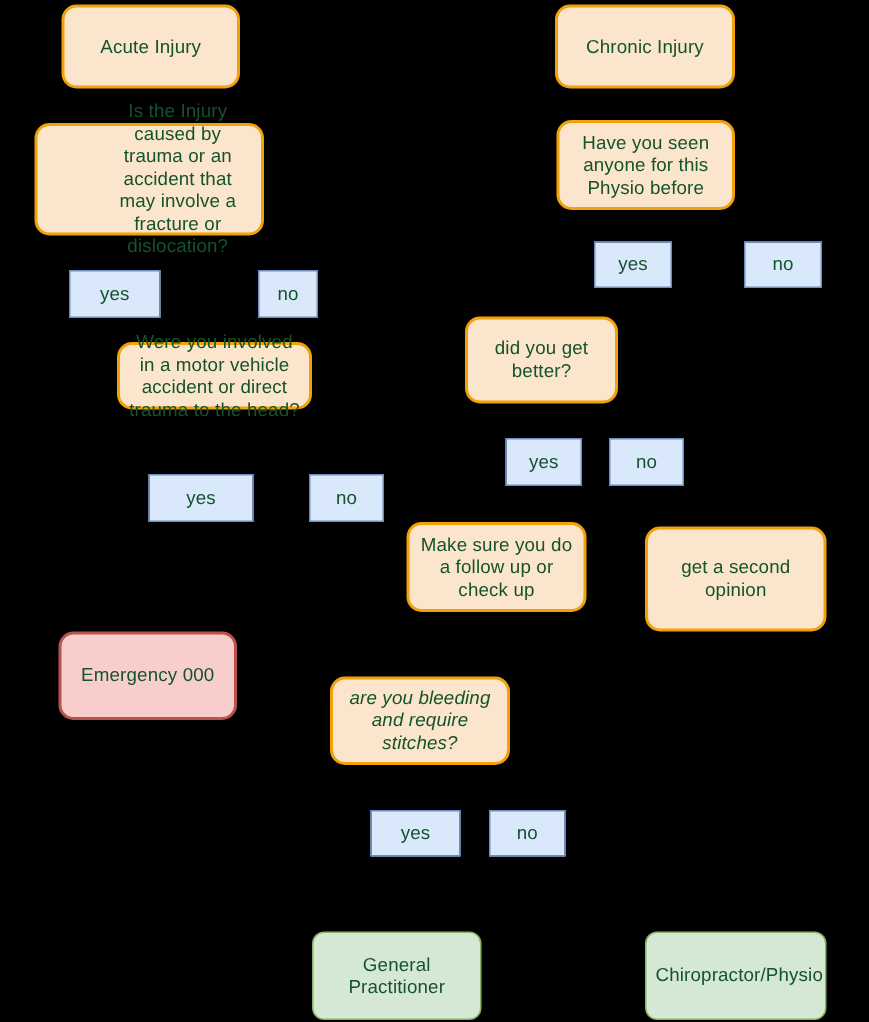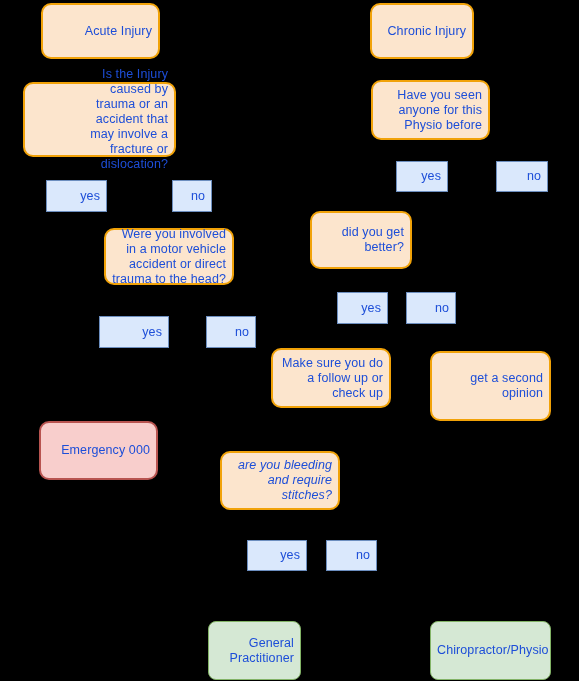--- a/index.html
+++ b/index.html
@@ -17,22 +17,22 @@
     height: 681px;
     background: #000000;
     overflow: hidden;
   }
   .node {
     position: absolute;
     box-sizing: border-box;
     display: flex;
     align-items: center;
     justify-content: center;
-    text-align: right;
-    color: #1d4ed8;
+    text-align: center;
+    color: #14532d;
     font-size: 12.5px;
     line-height: 15px;
     padding: 2px 6px;
     letter-spacing: 0.1px;
   }
   .node.orange {
     background: #fce5cd;
     border: 2px solid #f1a208;
     border-radius: 10px;
   }
@@ -58,42 +58,42 @@
     width: 100%;
   }
 </style>
 </head>
 <body>
 
 <div id="canvas">
     <div class="node orange" style="left: 41px; top: 3px; width: 119px; height: 56px;">
       <span>Acute Injury</span>
     </div>
-    <div class="node orange" style="left: 370px; top: 3px; width: 104px; height: 56px;">
+    <div class="node orange" style="left: 370px; top: 3px; width: 120px; height: 56px;">
       <span>Chronic Injury</span>
     </div>
     <div class="node orange" style="left: 23px; top: 82px; width: 153px; height: 75px; padding-left: 44px;">
       <span>Is the Injury caused by trauma or an accident that may involve a fracture or dislocation?</span>
     </div>
     <div class="node orange" style="left: 371px; top: 80px; width: 119px; height: 60px;">
       <span>Have you seen anyone for this Physio before</span>
     </div>
     <div class="node blue" style="left: 10px; top: 180px; width: 61px; height: 32px;">
       <span>yes</span>
     </div>
     <div class="node blue" style="left: 136px; top: 180px; width: 40px; height: 32px;">
       <span>no</span>
     </div>
     <div class="node blue" style="left: 360px; top: 161px; width: 52px; height: 31px;">
       <span>yes</span>
     </div>
     <div class="node blue" style="left: 460px; top: 161px; width: 52px; height: 31px;">
       <span>no</span>
     </div>
-    <div class="node orange" style="left: 104px; top: 228px; width: 130px; height: 57px;">
+    <div class="node orange" style="left: 78px; top: 228px; width: 130px; height: 45px;">
       <span>Were you involved in a motor vehicle accident or direct trauma to the head?</span>
     </div>
     <div class="node orange" style="left: 310px; top: 211px; width: 102px; height: 58px;">
       <span>did you get better?</span>
     </div>
     <div class="node blue" style="left: 63px; top: 316px; width: 70px; height: 32px;">
       <span>yes</span>
     </div>
     <div class="node blue" style="left: 170px; top: 316px; width: 50px; height: 32px;">
       <span>no</span>
@@ -115,19 +115,19 @@
     </div>
     <div class="node orange" style="left: 220px; top: 451px; width: 120px; height: 59px; font-style: italic;">
       <span>are you bleeding and require stitches?</span>
     </div>
     <div class="node blue" style="left: 211px; top: 540px; width: 60px; height: 31px;">
       <span>yes</span>
     </div>
     <div class="node blue" style="left: 290px; top: 540px; width: 51px; height: 31px;">
       <span>no</span>
     </div>
-    <div class="node green" style="left: 208px; top: 621px; width: 93px; height: 59px;">
+    <div class="node green" style="left: 208px; top: 621px; width: 113px; height: 59px;">
       <span>General Practitioner</span>
     </div>
     <div class="node green" style="left: 430px; top: 621px; width: 121px; height: 59px;">
       <span>Chiropractor/Physio</span>
     </div>
   </div>
 
 </body></html>

